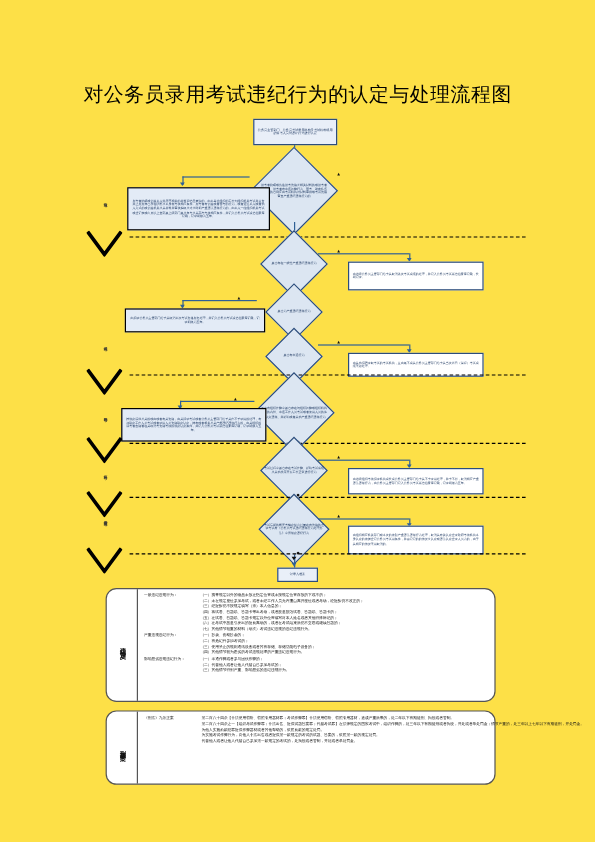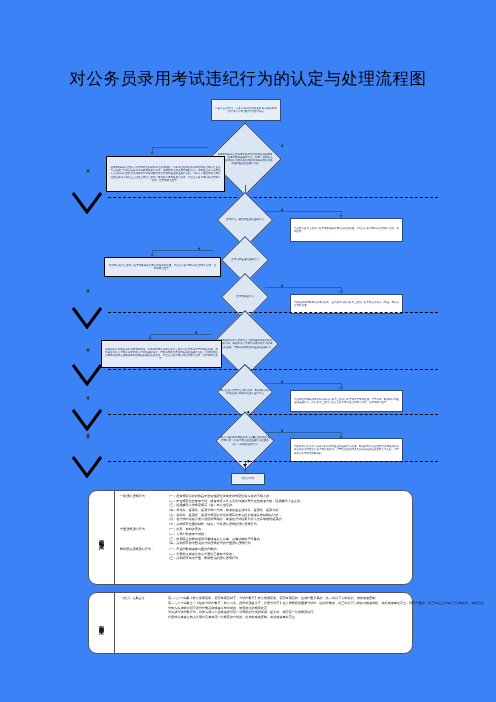--- a/index.html
+++ b/index.html
@@ -12,21 +12,21 @@
     font-family: "DejaVu Sans", "Liberation Sans", sans-serif;
     color: #000;
     overflow: hidden;
     position: relative;
   }
 
   #page {
     position: relative;
     width: 496px;
     height: 702px;
-    background: #3b82f6;
+    background: #fde047;
   }
 
   
   .title {
     position: absolute;
     left: 0; top: 68px;
     width: 496px;
     text-align: center;
     font-family: "DejaVu Serif", "Liberation Serif", serif;
     font-size: 16.5px;

